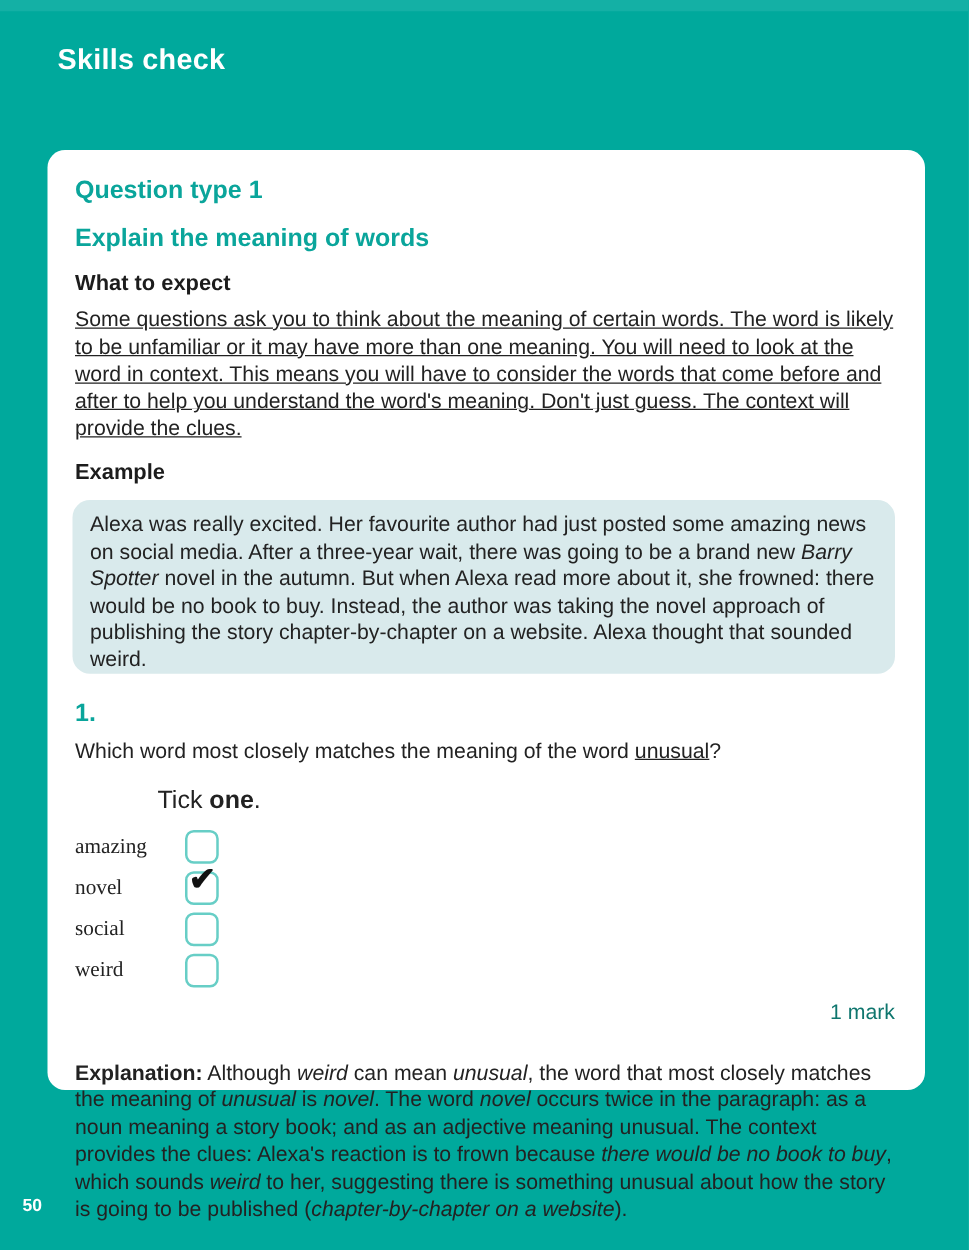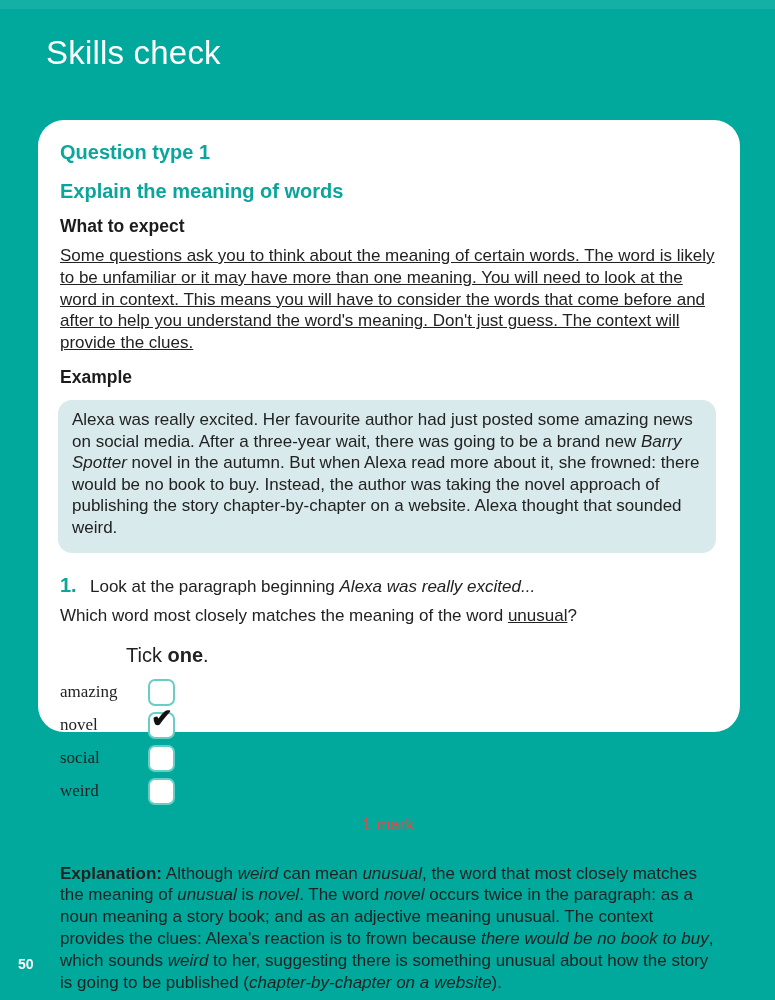--- a/index.html
+++ b/index.html
@@ -19,37 +19,37 @@
   #page::before {
     content: "";
     position: absolute; left: 0; top: 0; width: 775px; height: 9px;
     background: #14b0a5;
   }
 
   .header { position: absolute; left: 46px; top: 34px; }
   .page-title {
     margin: 0;
     color: #ffffff;
-    font-size: 33px;
-    font-weight: normal;
+    font-size: 23px;
+    font-weight: bold;
     letter-spacing: 0.2px;
   }
   .page-subtitle {
     margin: 10px 0 0 0;
     color: rgba(255,255,255,0.96);
     font-size: 20px;
     font-weight: normal;
   }
 
   .card {
     position: absolute;
     left: 38px; top: 120px;
-    width: 702px; height: 612px;
+    width: 702px; height: 752px;
     background: #ffffff;
-    border-radius: 26px;
+    border-radius: 14px;
     padding: 21px 24px 30px 22px;
   }
 
   .h-teal {
     color: #0aa59b;
     font-size: 20px;
     font-weight: bold;
     margin: 0;
   }
   .h-teal.second { margin-top: 16px; }
@@ -64,21 +64,21 @@
     font-size: 17px;
     line-height: 21.8px;
     margin: 8px 0 0 0;
     text-decoration: underline;
   }
 
   .example-box {
     background: #d9eaec;
     border-radius: 14px;
     margin: 12px 0 0 -2px;
-    padding: 9px 14px 14px 14px;
+    padding: 9px 14px 0 14px;
     color: #222222;
     font-size: 17px;
     line-height: 21.6px;
   }
 
   .question-row {
     display: flex;
     align-items: baseline;
     margin-top: 21px;
   }
@@ -125,22 +125,22 @@
   .checkmark {
     position: absolute;
     left: 1px; top: -8px;
     font-size: 26px;
     font-weight: bold;
     color: #111111;
     line-height: 1;
   }
 
   .marks-line {
-    text-align: center;
-    color: #ef4444;
+    text-align: right;
+    color: #0f766e;
     font-size: 17px;
     margin-top: 7px;
   }
 
   .explanation {
     color: #222222;
     font-size: 17px;
     line-height: 21.8px;
     margin-top: 28px;
   }
@@ -172,21 +172,20 @@
     <h2 class="h-teal second">Explain the meaning of words</h2>
 
     <h3 class="h-black">What to expect</h3>
     <p class="body-text">Some questions ask you to think about the meaning of certain words. The word is likely to be unfamiliar or it may have more than one meaning. You will need to look at the word in context. This means you will have to consider the words that come before and after to help you understand the word's meaning. Don't just guess. The context will provide the clues.</p>
 
     <h3 class="h-black">Example</h3>
     <div class="example-box"><span>Alexa was really excited. Her favourite author had just posted some amazing news on social media. After a three-year wait, there was going to be a brand new </span><span class="i">Barry Spotter</span><span> novel in the autumn. But when Alexa read more about it, she frowned: there would be no book to buy. Instead, the author was taking the novel approach of publishing the story chapter-by-chapter on a website. Alexa thought that sounded weird.</span></div>
 
     <div class="question-row">
       <span class="question-number">1.</span>
-      <span class="question-prompt"><span>Look at the paragraph beginning </span><span class="i">Alexa was really excited...</span></span>
     </div>
     <p class="sub-prompt"><span>Which word most closely matches the meaning of the word </span><span class="u">unusual</span><span>?</span></p>
 
     <p class="tick-line"><span>Tick </span><span class="b">one</span><span>.</span></p>
 
     <div class="options">
       <div class="option-row">
         <span class="option-label">amazing</span>
         <span class="checkbox"></span>
       </div>

